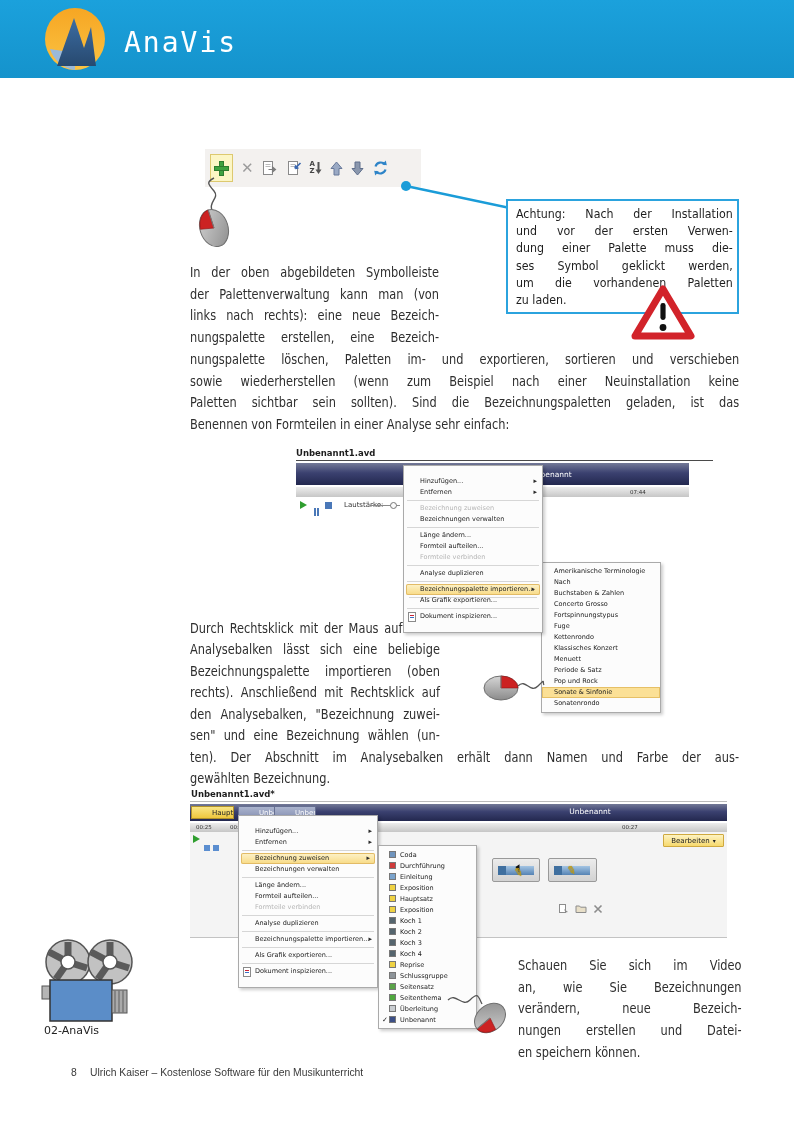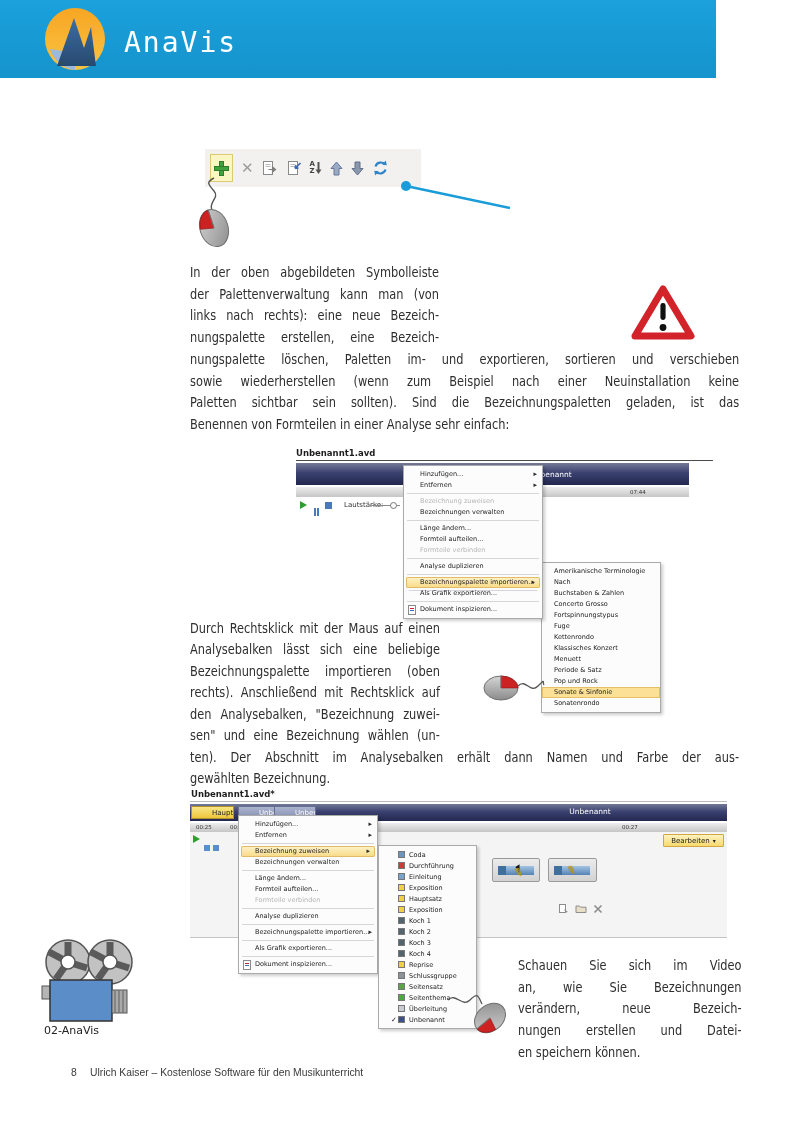--- a/index.html
+++ b/index.html
@@ -1,21 +1,21 @@
 <!DOCTYPE html>
 <html><head>
 <meta charset="utf-8">
 <style>
   html,body{margin:0;padding:0;background:#fff}
   #page{position:relative;width:794px;height:1123px;background:#fff;overflow:hidden;
         font-family:"DejaVu Sans",sans-serif;color:#2e2e2e}
   .abs{position:absolute}
 
   
-  .top-bar{left:0;top:0;width:716px;height:78px;background:linear-gradient(#1ba1dc,#1593cc)}
+  .top-bar{left:0;top:0;width:794px;height:78px;background:linear-gradient(#1ba1dc,#1593cc)}
   .brand{left:124px;top:26px;font-family:"DejaVu Sans Mono",monospace;font-size:28px;color:#fff;letter-spacing:2px}
 
   
   .toolbar{left:205px;top:149px;width:216px;height:38px;background:#f3f1ef;display:flex;align-items:center;gap:8px;padding:0 5px;box-sizing:border-box}
   .tb-addbox{width:21px;height:26px;background:#fcf6c5;border:1px solid #ddc96f;display:flex;align-items:center;justify-content:center}
   .plus{position:relative;width:13px;height:13px}
   .plus::before{content:"";position:absolute;left:5px;top:0;width:3px;height:13px;background:#3fa23f;box-shadow:0 0 0 1px #2e7d2e}
   .plus::after{content:"";position:absolute;left:0;top:5px;width:13px;height:3px;background:#3fa23f;box-shadow:0 0 0 1px #2e7d2e}
   .tb-x{font-size:15px;font-weight:bold;color:#9c9c9c;line-height:15px}
   .sorticon{display:flex;align-items:center}
@@ -48,38 +48,38 @@
   .timetxt{position:absolute;font-size:5.5px;color:#333}
   .play{width:0;height:0;border-left:7px solid #2f9e2f;border-top:4.5px solid transparent;border-bottom:4.5px solid transparent}
   .pbars span{display:inline-block;width:2px;height:8px;background:#4a78b8;margin-right:1px}
   .stopsq{width:7px;height:7px;background:#4a78b8}
   .bluesq{width:6px;height:6px;background:#5b8ed0;display:inline-block;margin-right:3px}
   .track{position:absolute;height:1px;background:#8a8a8a}
   .knob{position:absolute;width:7px;height:7px;border-radius:50%;background:#fafafa;border:1px solid #777;box-sizing:border-box}
   .vol-label{position:absolute;font-size:7px;color:#333}
 
   
-  .menu{position:absolute;background:#fcfcfc;border:1px solid #aaa;box-shadow:2px 2px 3px rgba(0,0,0,.2);padding:3px 0;width:140px;box-sizing:border-box;z-index:5}
+  .menu{position:absolute;background:#fcfcfc;border:1px solid #aaa;box-shadow:2px 2px 3px rgba(0,0,0,.2);padding:10px 0;width:140px;box-sizing:border-box;z-index:5}
   .mi{position:relative;height:11px;line-height:11px;padding:0 12px 0 16px;font-size:6.5px;color:#1c1c1c;white-space:nowrap}
   .mi.sep{margin-bottom:5px}
   .mi.sep::after{content:"";position:absolute;left:3px;right:3px;bottom:-3px;border-bottom:1px solid #d6d6d6}
   .mi.hl{background:linear-gradient(#fdf3cb,#f8da84);box-shadow:inset 0 0 0 1px #e2bb66;border-radius:2px;margin:0 2px;padding-left:14px}
   .mi.dis{color:#b5b5b5}
   .mi-arrow{display:none;position:absolute;right:5px;top:0;font-size:7px;color:#2a2a2a}
   .mi.witharrow .mi-arrow{display:inline}
   .mi-arrow::after{content:"\25B8"}
   .mi-doc{display:none}
   .mi.withdoc .mi-doc{display:block;position:absolute;left:4px;top:1px;width:6px;height:8px;background:#fff;border:1px solid #8a8a8a}
   .mi-doc::after{content:"";position:absolute;left:1px;top:1.5px;width:3.5px;height:1px;background:#c23;box-shadow:0 2px 0 #3a6fc4}
 
   
   .submenu{position:absolute;background:#fcfcfc;border:1px solid #aaa;box-shadow:2px 2px 3px rgba(0,0,0,.2);padding:3px 0;box-sizing:border-box}
   .si{height:11px;line-height:11px;padding:0 6px 0 12px;font-size:6.5px;color:#222;white-space:nowrap}
   .si.hl{background:#fbe096;box-shadow:inset 0 0 0 1px #e6c066}
-  .s2i{display:flex;align-items:center;height:11px;padding:0 4px 0 12px;font-size:6.5px;color:#222;white-space:nowrap}
+  .s2i{display:flex;align-items:center;height:11px;padding:0 4px 0 3px;font-size:6.5px;color:#222;white-space:nowrap}
   .s2-check{width:7px;font-size:7px;color:#222;visibility:hidden;flex:0 0 7px}
   .s2-check.show{visibility:visible}
   .s2-check::after{content:"\2713"}
   .s2-square{width:7px;height:7px;border:1px solid #777;margin-right:4px;box-sizing:border-box;background:#ccc;flex:0 0 7px}
 
   
   .seg{position:absolute;height:13px;line-height:13px;font-size:7px;padding:0 20px;box-sizing:border-box;white-space:nowrap;overflow:hidden}
   .seg-y{background:linear-gradient(#f9e585,#eec73e);border:1px solid #b1922a;color:#222}
   .seg-b{background:linear-gradient(#aab3cd,#8791b3);border:1px solid #666f92;color:#fff}
   .panel{position:absolute;background:#f4f4f4;border-bottom:1px solid #c3c3c3}
@@ -175,20 +175,31 @@
       <path d="M26 33 A14 19 0 0 0 12.6 49 L26 52 Z" fill="#cc2222" stroke="#8e1515" stroke-width="0.6"></path>
       <line x1="26" y1="33" x2="26" y2="52" stroke="#777"></line>
     </g>
   </svg>
 
   <svg class="abs" style="left:398px;top:178px;z-index:2" width="115" height="36" viewBox="0 0 115 36">
     <line x1="8" y1="8" x2="112" y2="30" stroke="#1a9cd8" stroke-width="2.5"></line>
     <circle cx="8" cy="8" r="5" fill="#1a9cd8"></circle>
   </svg>
 
+  <div class="abs callout">
+    <div class="callout-in jlines">
+
+    <div>Achtung: Nach der Installation</div>
+        <div>und vor der ersten Verwen-</div>
+        <div>dung einer Palette muss die-</div>
+        <div>ses Symbol  geklickt werden,</div>
+        <div>um die vorhandenen  Paletten</div>
+        <div>zu laden.</div>
+      </div>
+  </div>
 
   <svg class="abs" style="left:628px;top:282px;z-index:3" width="70" height="62" viewBox="0 0 70 62">
     <path d="M35 7 L63 54 H7 Z" fill="#fff" stroke="#d2232a" stroke-width="7" stroke-linejoin="round"></path>
     <rect x="32.4" y="21" width="5.2" height="17" rx="2.4" fill="#111"></rect>
     <circle cx="35" cy="45.5" r="3.4" fill="#111"></circle>
   </svg>
 
   <div class="abs para lh1 jlines cont" style="left:190px;top:262px;width:293px">
 
   <div>In der oben abgebildeten Symbolleiste</div>

